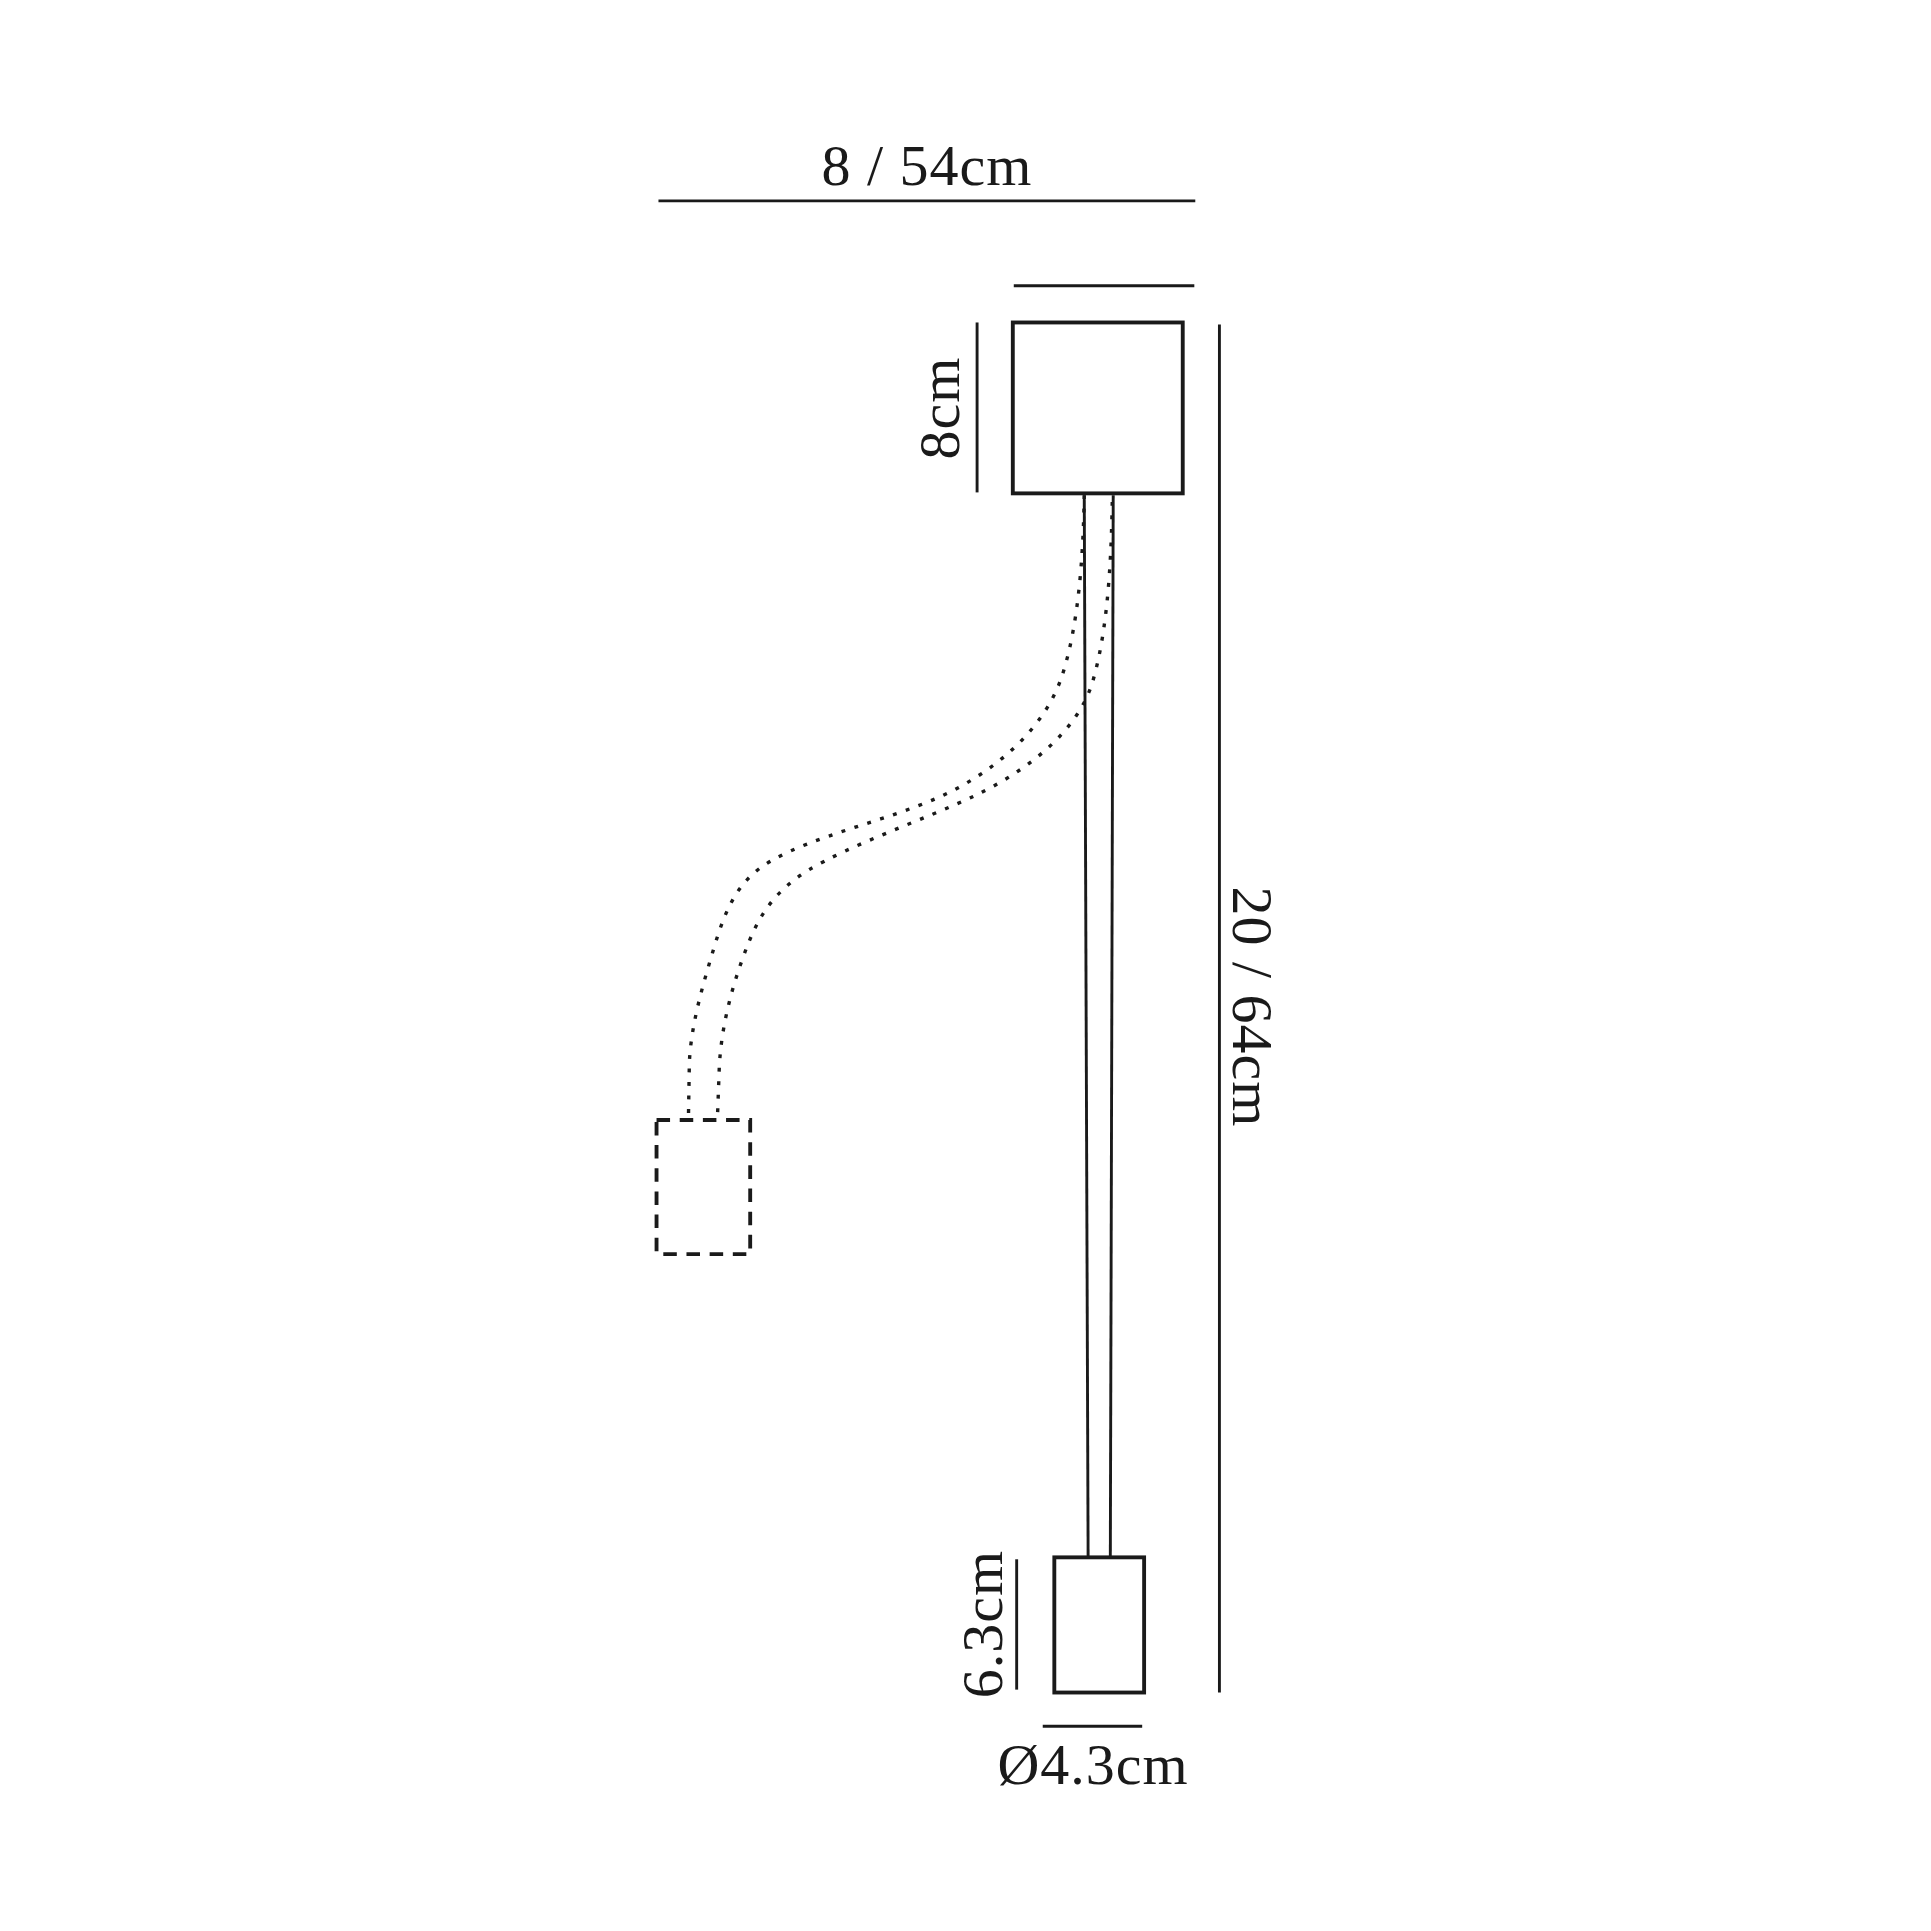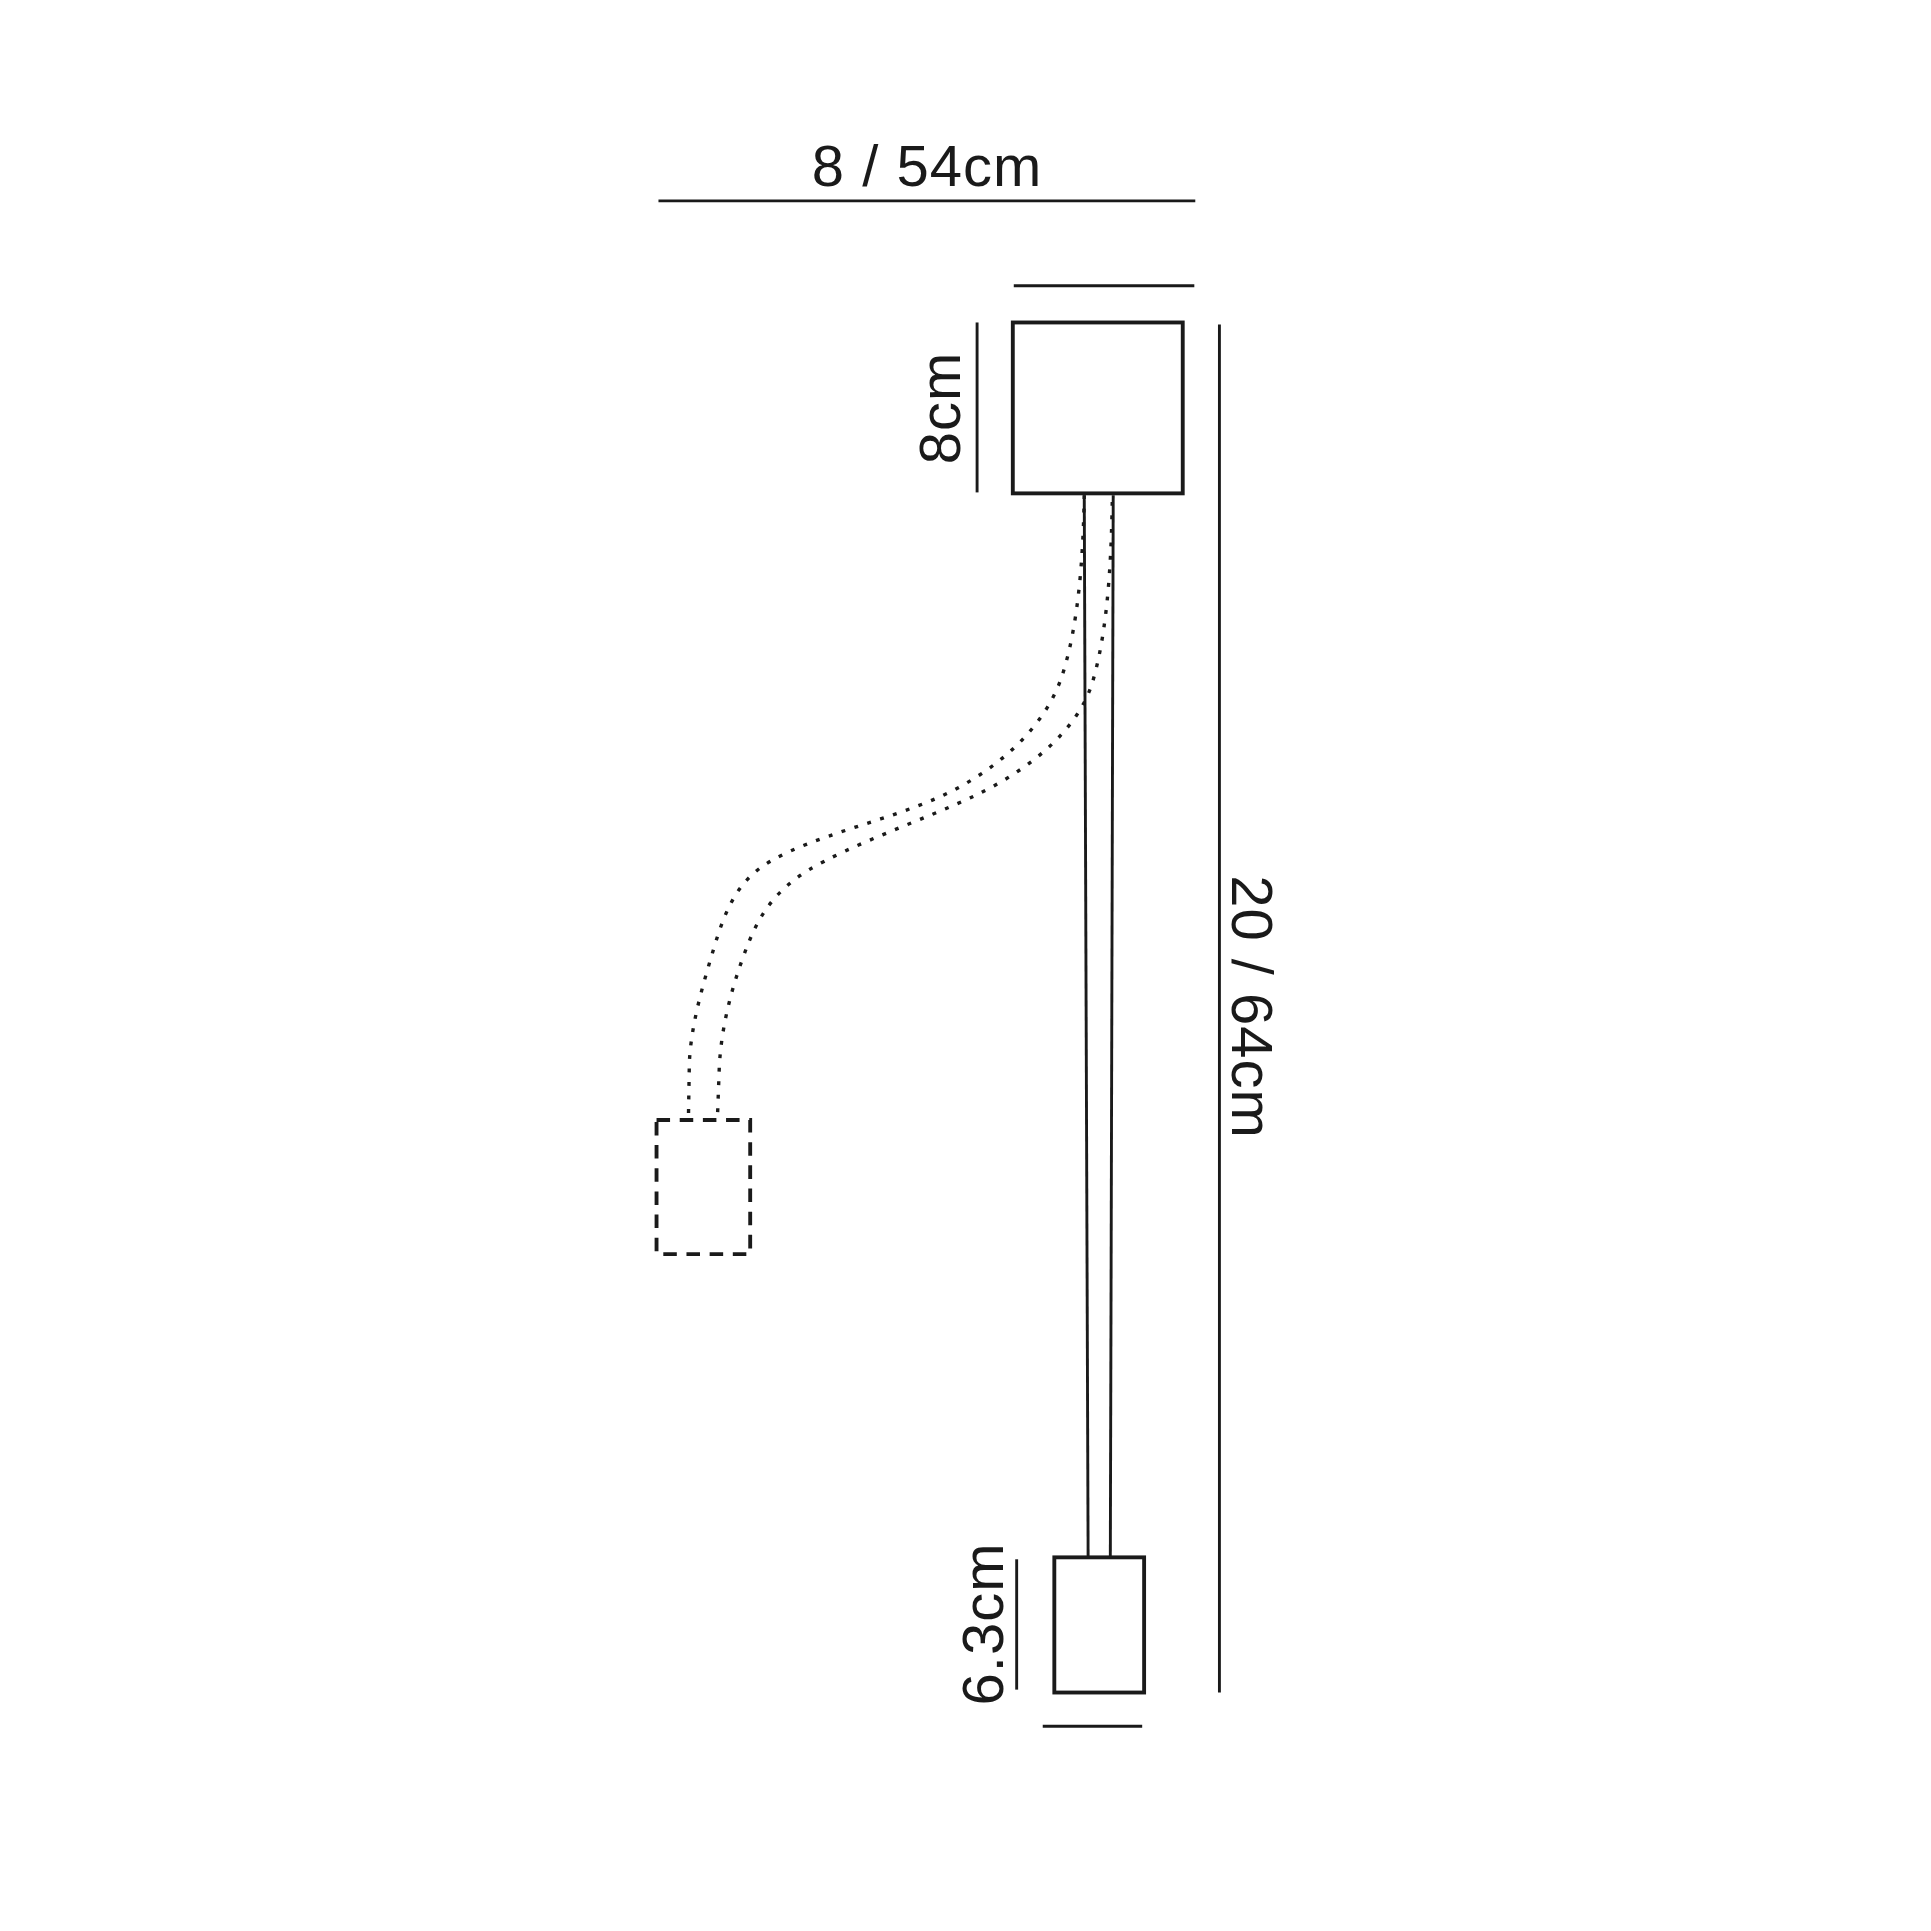--- a/index.html
+++ b/index.html
@@ -5,21 +5,21 @@
   html, body {
     margin: 0;
     padding: 0;
     background: #ffffff;
   }
   .canvas {
     position: relative;
     width: 1931px;
     height: 1931px;
     background: #ffffff;
-    font-family: Liberation Sans, sans-serif;
+    font-family: Liberation Serif, serif;
     color: #1a1a1a;
     overflow: hidden;
   }
   .artwork {
     position: absolute;
     inset: 0;
   }
   .dim-label {
     position: absolute;
     width: 386px;
@@ -81,15 +81,16 @@
 
   <div class="dim-label" style="left:734px; top:134px;">8 / 54cm</div>
 
 
   <div class="dim-label rot-ccw" style="left:747px; top:376px;">8cm</div>
 
   <div class="dim-label rot-cw" style="left:1059px; top:975px;">20 / 64cm</div>
 
   <div class="dim-label rot-ccw" style="left:790px; top:1592px;">6.3cm</div>
 
+  <div class="dim-label" style="left:900px; top:1733px;">Ø4.3cm</div>
 
 </div>
 
 
 </body></html>

